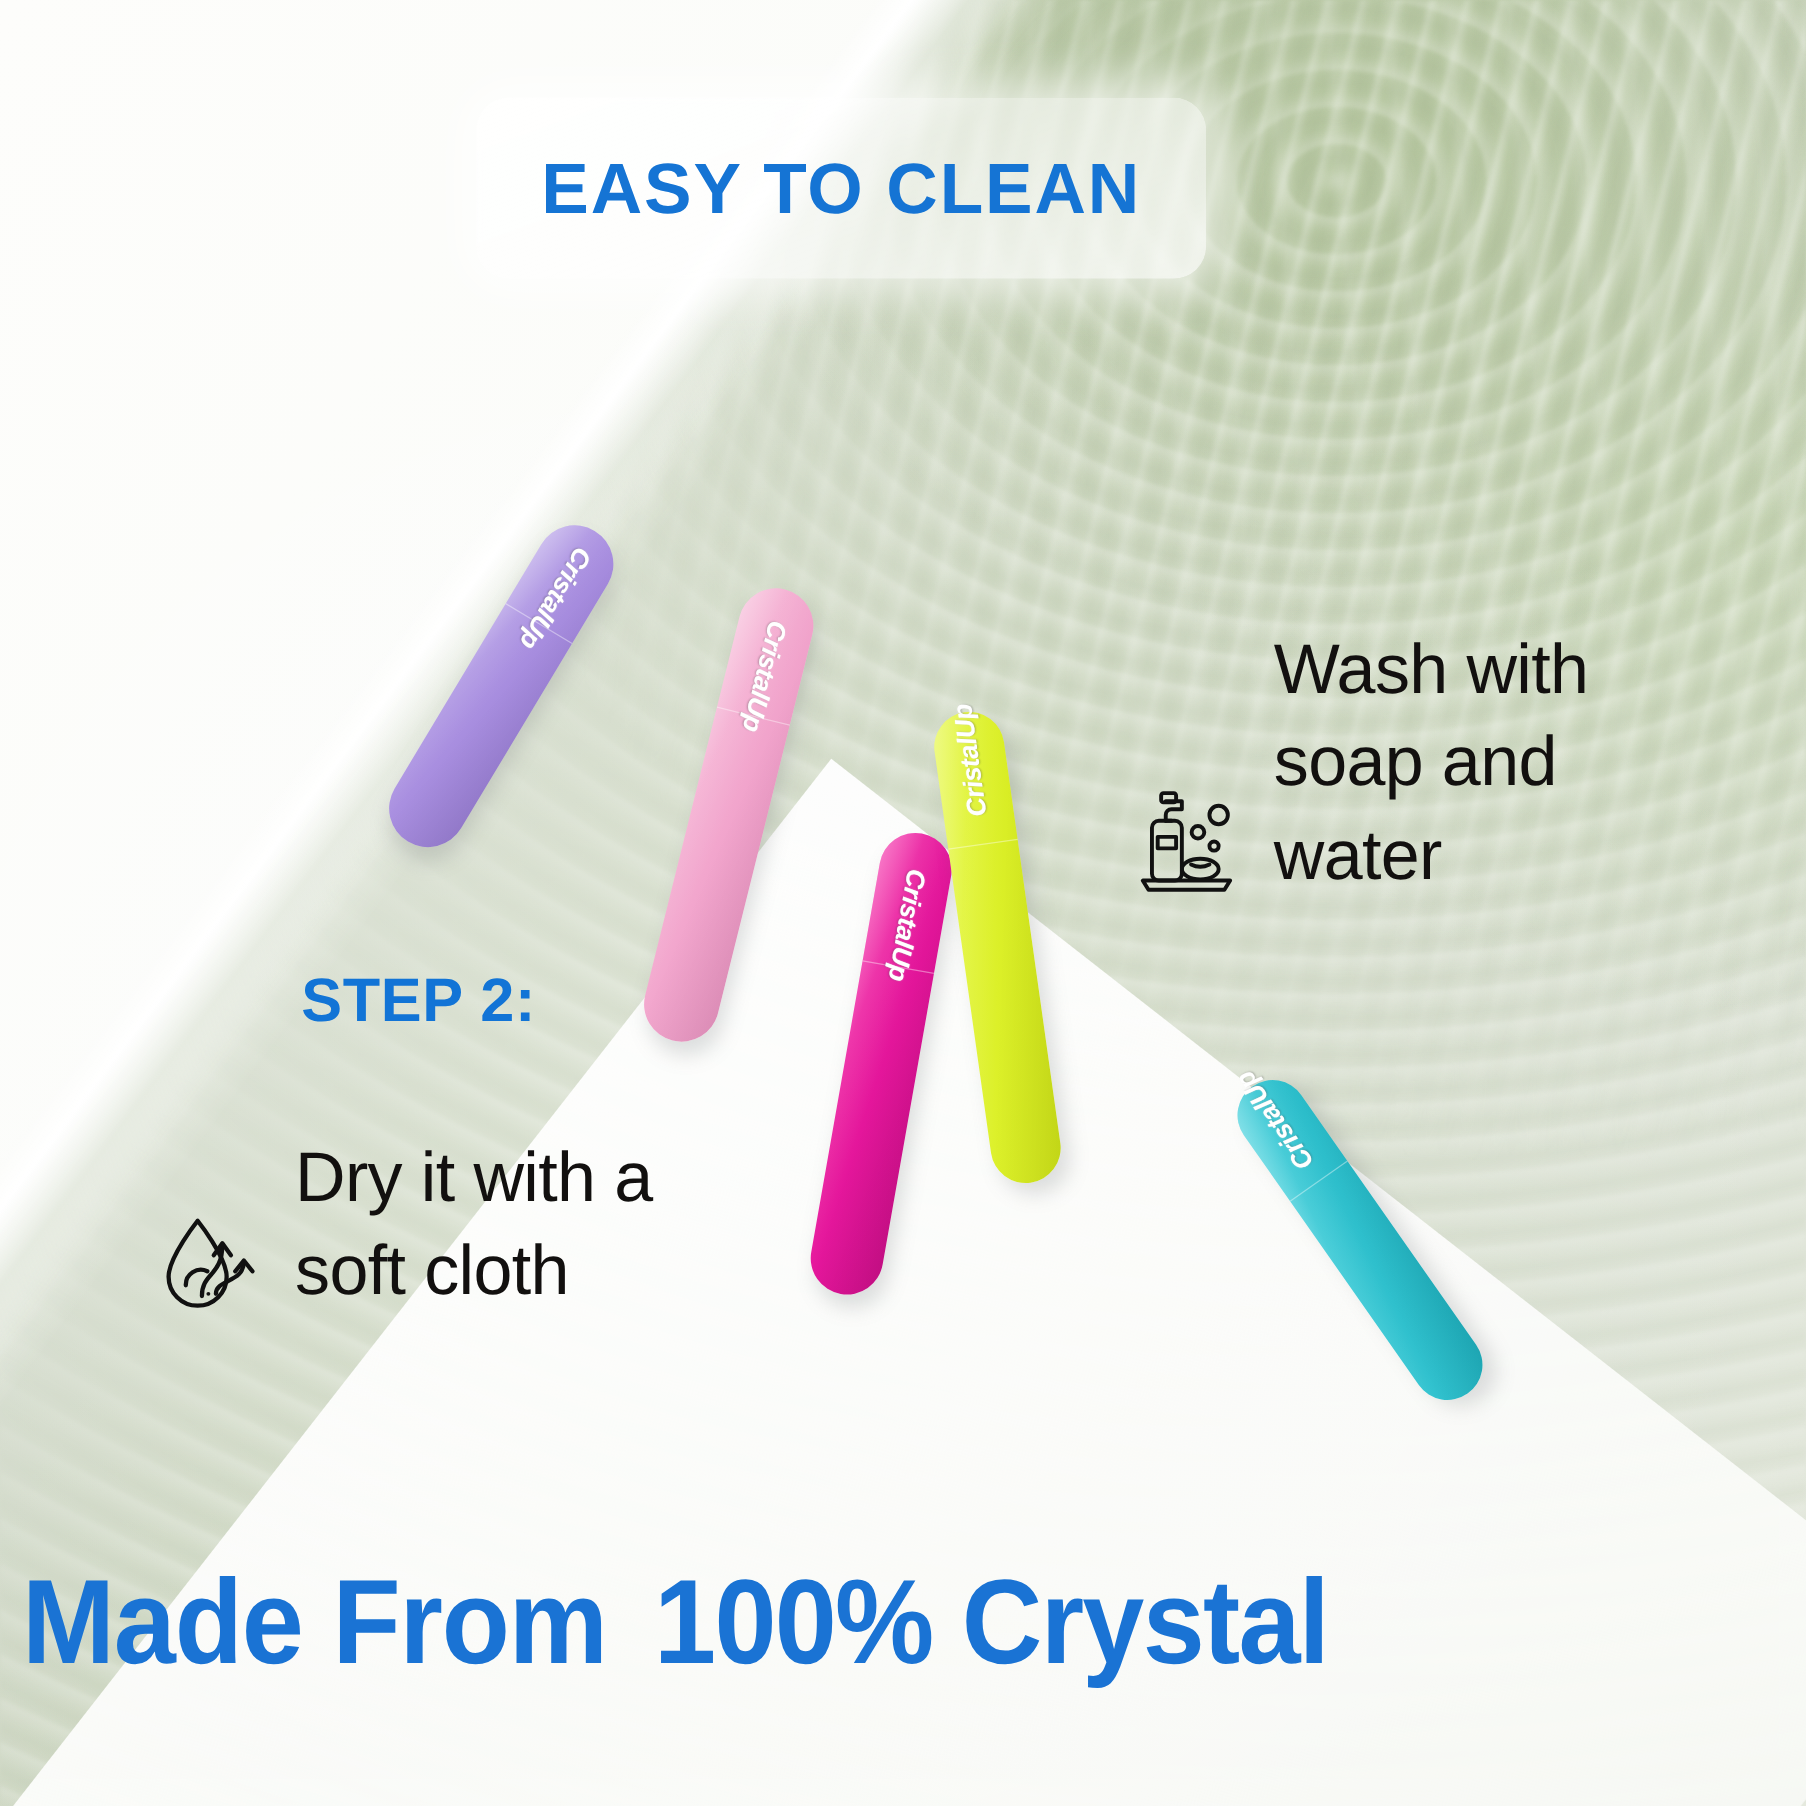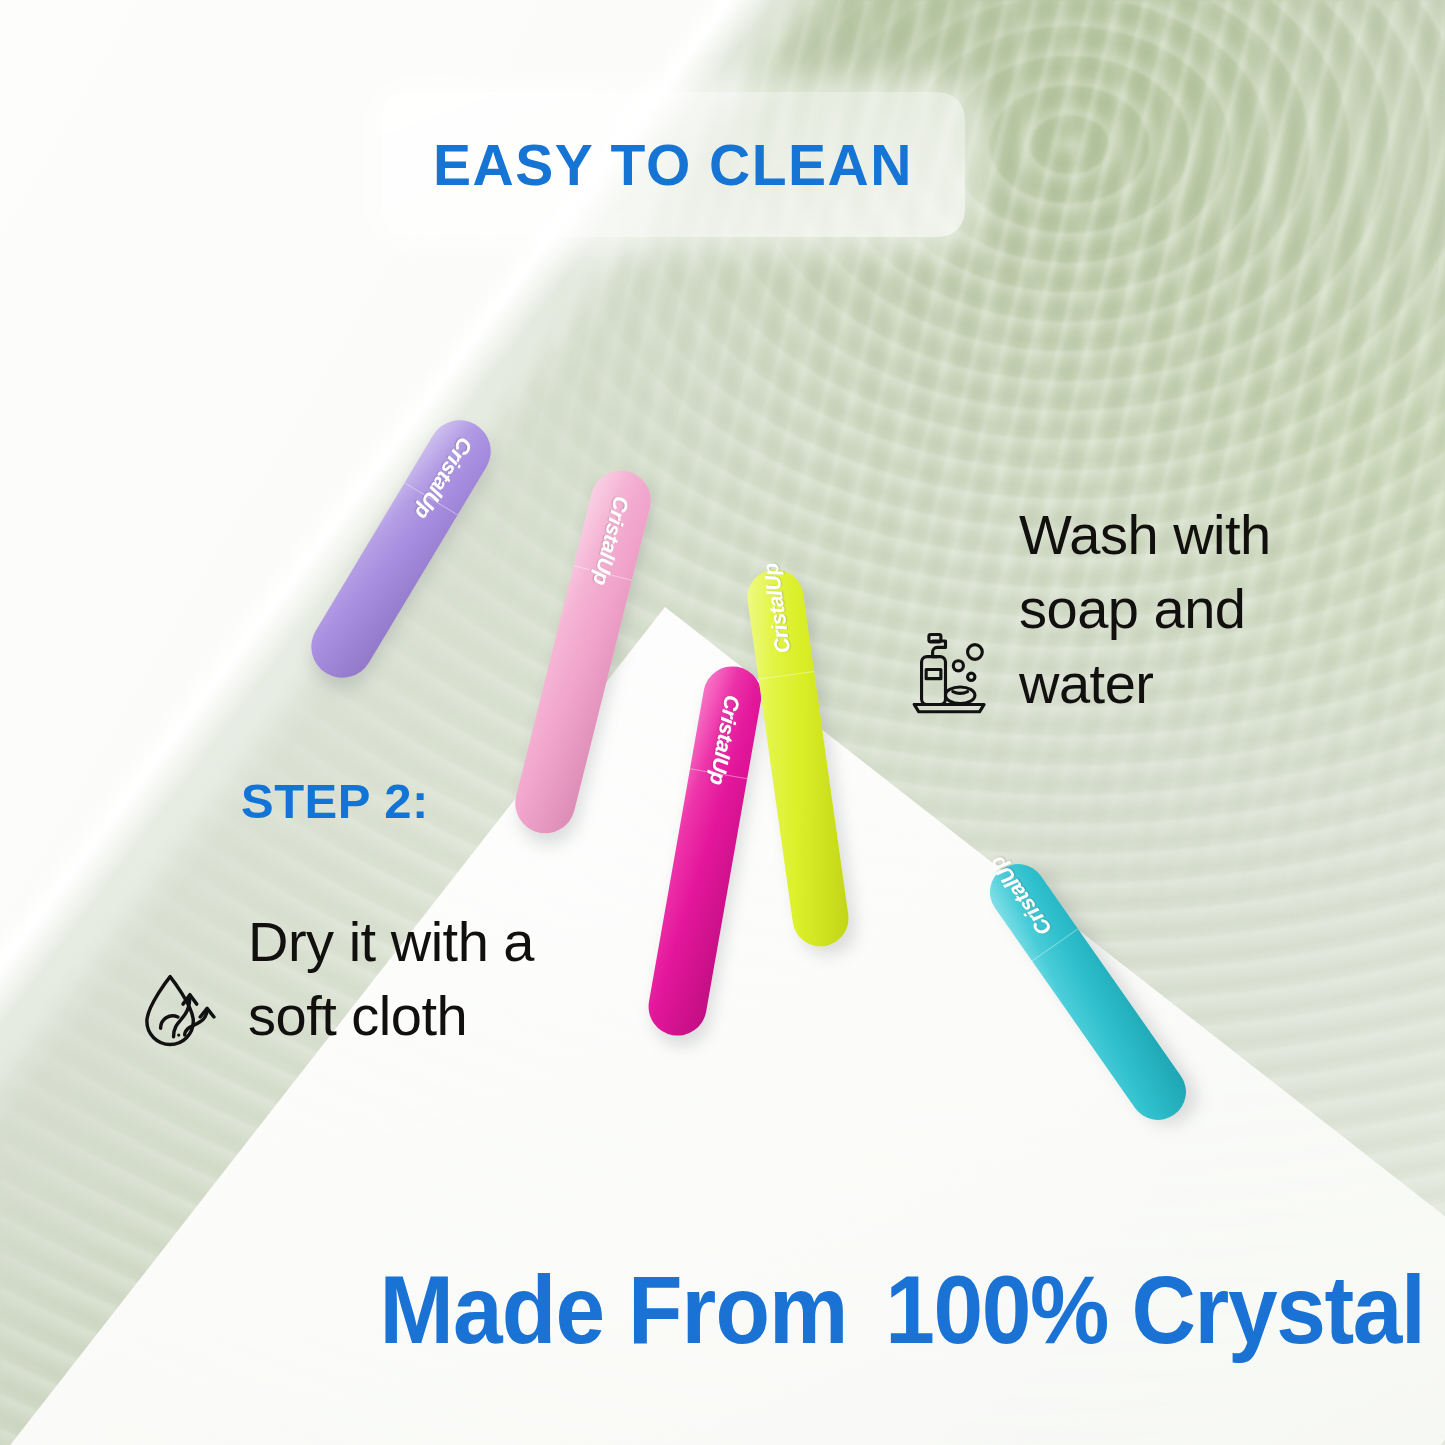--- a/index.html
+++ b/index.html
@@ -76,21 +76,21 @@
     filter:blur(.6px);
   }
   .vignette{
     position:absolute;inset:0;
     background:radial-gradient(ellipse 85% 80% at 40% 62%, rgba(255,255,255,.35) 0%, rgba(255,255,255,0) 70%);
     pointer-events:none;
   }
 
   
   .badge{
-    position:absolute;left:381px;top:92px;width:584px;height:145px;
+    position:absolute;left:381px;top:78px;width:584px;height:145px;
     border-radius:26px;
     background:linear-gradient(160deg, rgba(255,255,255,.80) 0%, rgba(255,255,255,.62) 45%, rgba(255,255,255,.76) 100%);
     box-shadow:0 0 34px 14px rgba(255,255,255,.60);
     backdrop-filter:blur(3px);
     display:flex;align-items:center;justify-content:center;text-align:center;
   }
   .badge-text{
     color:#1574d4;
     font-size:57px;
     font-weight:bold;
@@ -109,41 +109,40 @@
     white-space:nowrap;
   }
   #step1-head{left:1022px;top:352px;}
   #step2-head{left:241px;top:773px;}
 
   .step-body{
     position:absolute;
     display:flex;align-items:flex-end;gap:22px;
   }
   #step1-body{left:905px;top:498px;width:470px;}
-  #step2-body{left:140px;top:905px;width:480px;}
+  #step2-body{left:128px;top:905px;width:480px;}
 
   .step-icon{flex:0 0 auto;}
   #step1-body .step-icon{width:92px;height:92px;margin-top:12px;}
   #step2-body .step-icon{width:86px;height:86px;margin-top:12px;}
 
   .step-text{
     color:#12100f;
     font-size:56px;
     line-height:1.33;
     font-family:"Liberation Sans",sans-serif;
     letter-spacing:-.5px;
   }
 
   
   .footer{
     position:absolute;left:0;right:0;top:1243px;
-    text-align:right;
+    text-align:left;
     white-space:nowrap;
     color:#1a73d4;
-    margin-top:12px;
   }
   .footer span{
     font-size:96px;
     font-weight:bold;
     letter-spacing:-1px;
     transform:scaleX(.93);
     display:inline-block;
   }
   .footer .f-strong{font-weight:bold;letter-spacing:-1.5px;}
 

